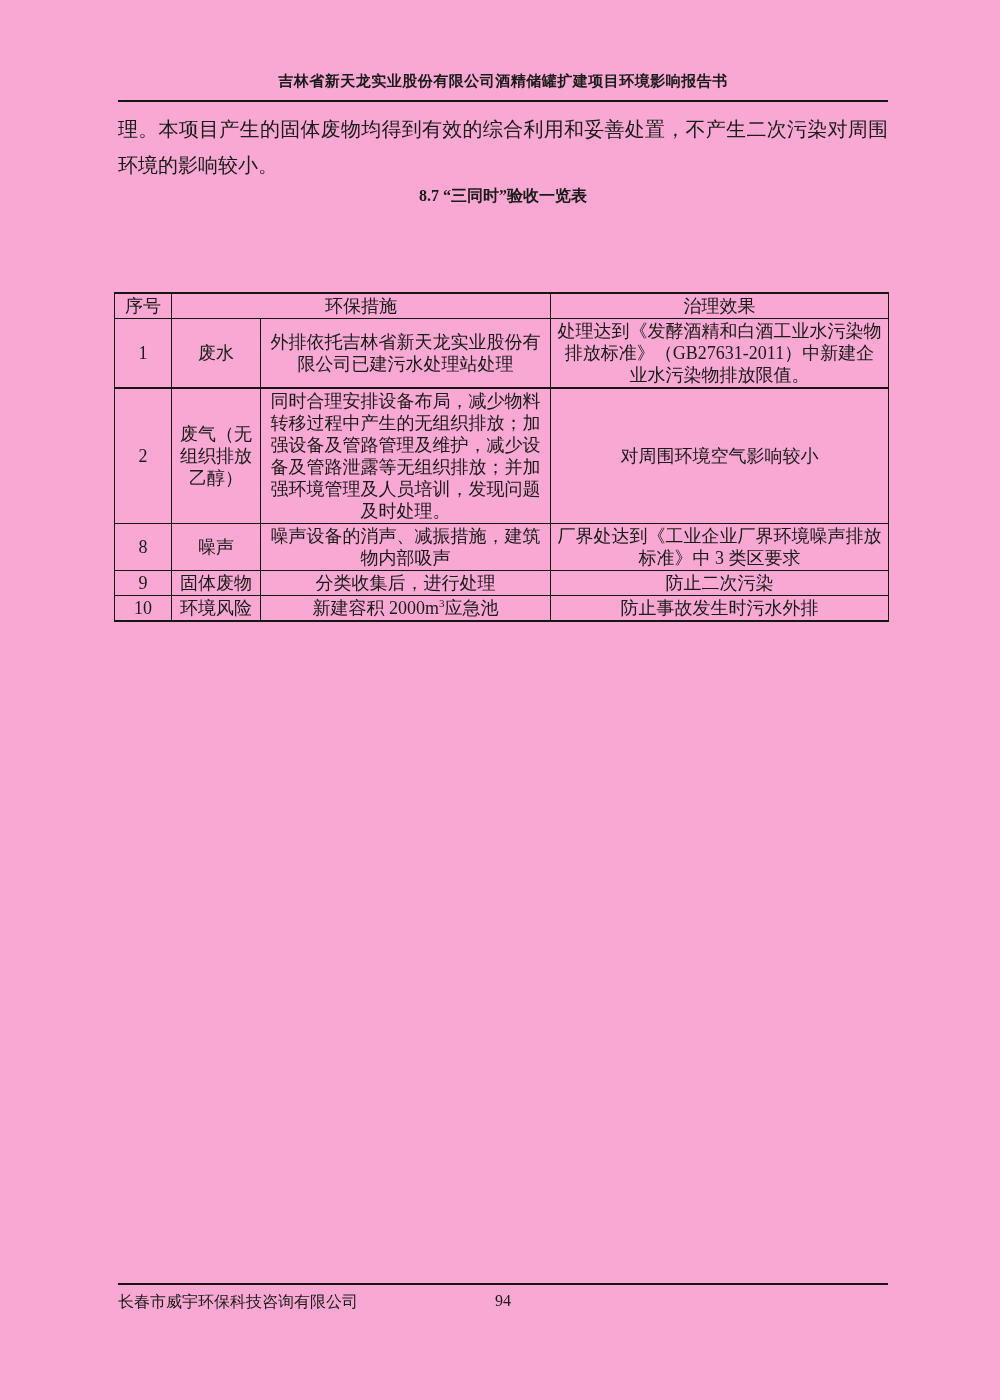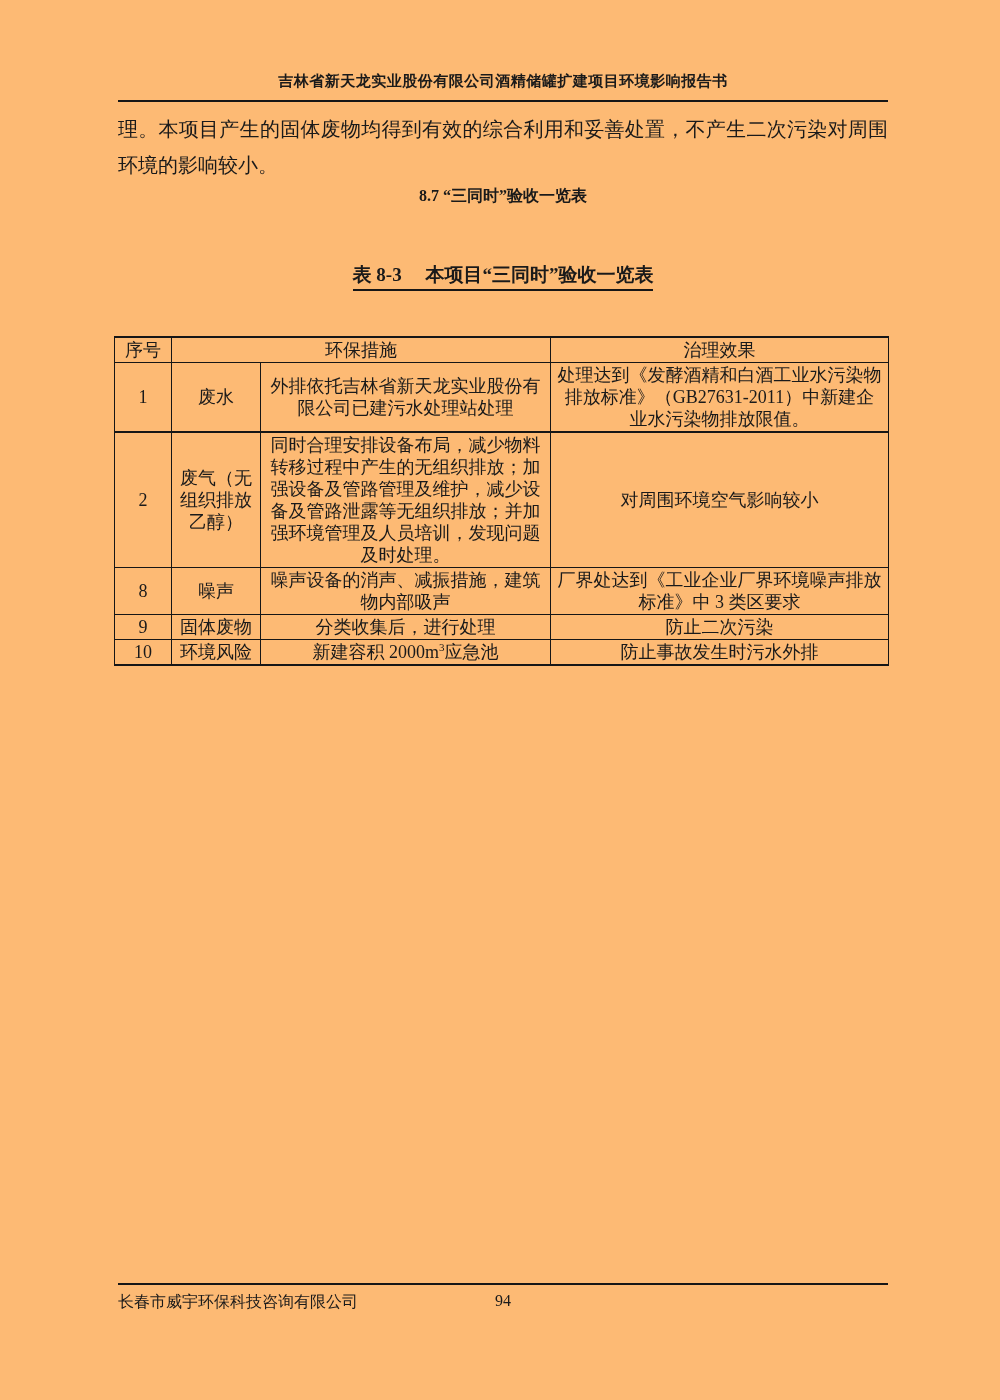--- a/index.html
+++ b/index.html
@@ -1,21 +1,21 @@
 <!DOCTYPE html>
 <html lang="zh"><head>
 <meta charset="utf-8">
 <style>
   * { margin: 0; padding: 0; box-sizing: border-box; }
   html, body { background: #ffffff; }
   .page {
     position: relative;
     width: 1000px;
     height: 1400px;
-    background: #fdba74;
+    background: #f9a8d4;
     color: #1a1a1a;
     font-family: "Liberation Serif", "DejaVu Serif", serif;
     overflow: hidden;
   }
   .page-header {
     position: absolute;
     left: 118px; right: 112px; top: 72px;
     text-align: center;
     font-size: 15px;
     font-weight: 600;
@@ -58,21 +58,20 @@
   }
   table.report-table {
     position: absolute;
     left: 114px; top: 292px;
     width: 774px;
     border-collapse: collapse;
     table-layout: fixed;
     border: 1.5px solid #161616;
     border-top-width: 2.5px;
     border-bottom-width: 2.5px;
-    margin-top: 44px;
   }
   .report-table th, .report-table td {
     border: 1px solid #161616;
     font-size: 18px;
     font-weight: normal;
     line-height: 22px;
     text-align: center;
     vertical-align: middle;
     padding: 1px 5px;
   }
@@ -105,23 +104,20 @@
 
   <div class="page-header">
     <span>吉林省新天龙实业股份有限公司酒精储罐扩建项目环境影响报告书</span>
   </div>
 
   <p class="para-lead">理。本项目产生的固体废物均得到有效的综合利用和妥善处置，不产生二次污染对周围环境的影响较小。</p>
 
   <h2 class="section-heading">8.7 “三同时”验收一览表</h2>
 
 
-  <div class="table-caption-wrap">
-    <span class="table-caption">表 8-3　 本项目“三同时”验收一览表</span>
-  </div>
 
   <table class="report-table">
     <colgroup>
       <col style="width:57px">
         <col style="width:89px">
         <col style="width:290px">
         <col style="width:338px">
     </colgroup>
     <thead>
       <tr>

